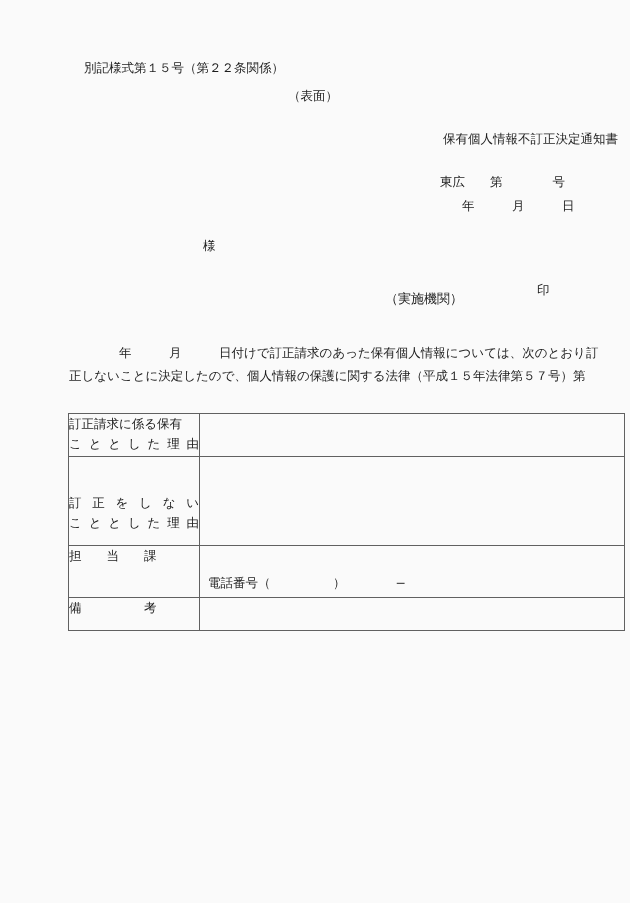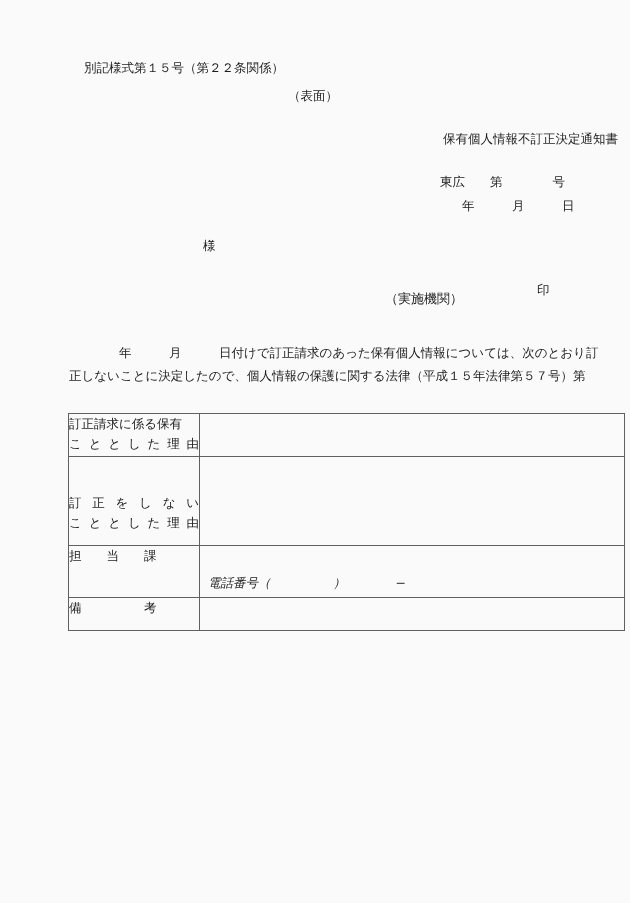--- a/index.html
+++ b/index.html
@@ -126,21 +126,20 @@
     display: block;
     text-align: justify;
     text-align-last: justify;
     white-space: normal;
   }
 
   .cell-value {
     padding: 6px 8px;
     line-height: 20px;
     position: relative;
-    font-style: italic;
   }
 
   .row-name   { height: 43px; }
   .row-reason { height: 89px; }
   .row-dept   { height: 52px; }
   .row-note   { height: 33px; }
 
   .dept-label {
     padding-top: 15px;
   }

